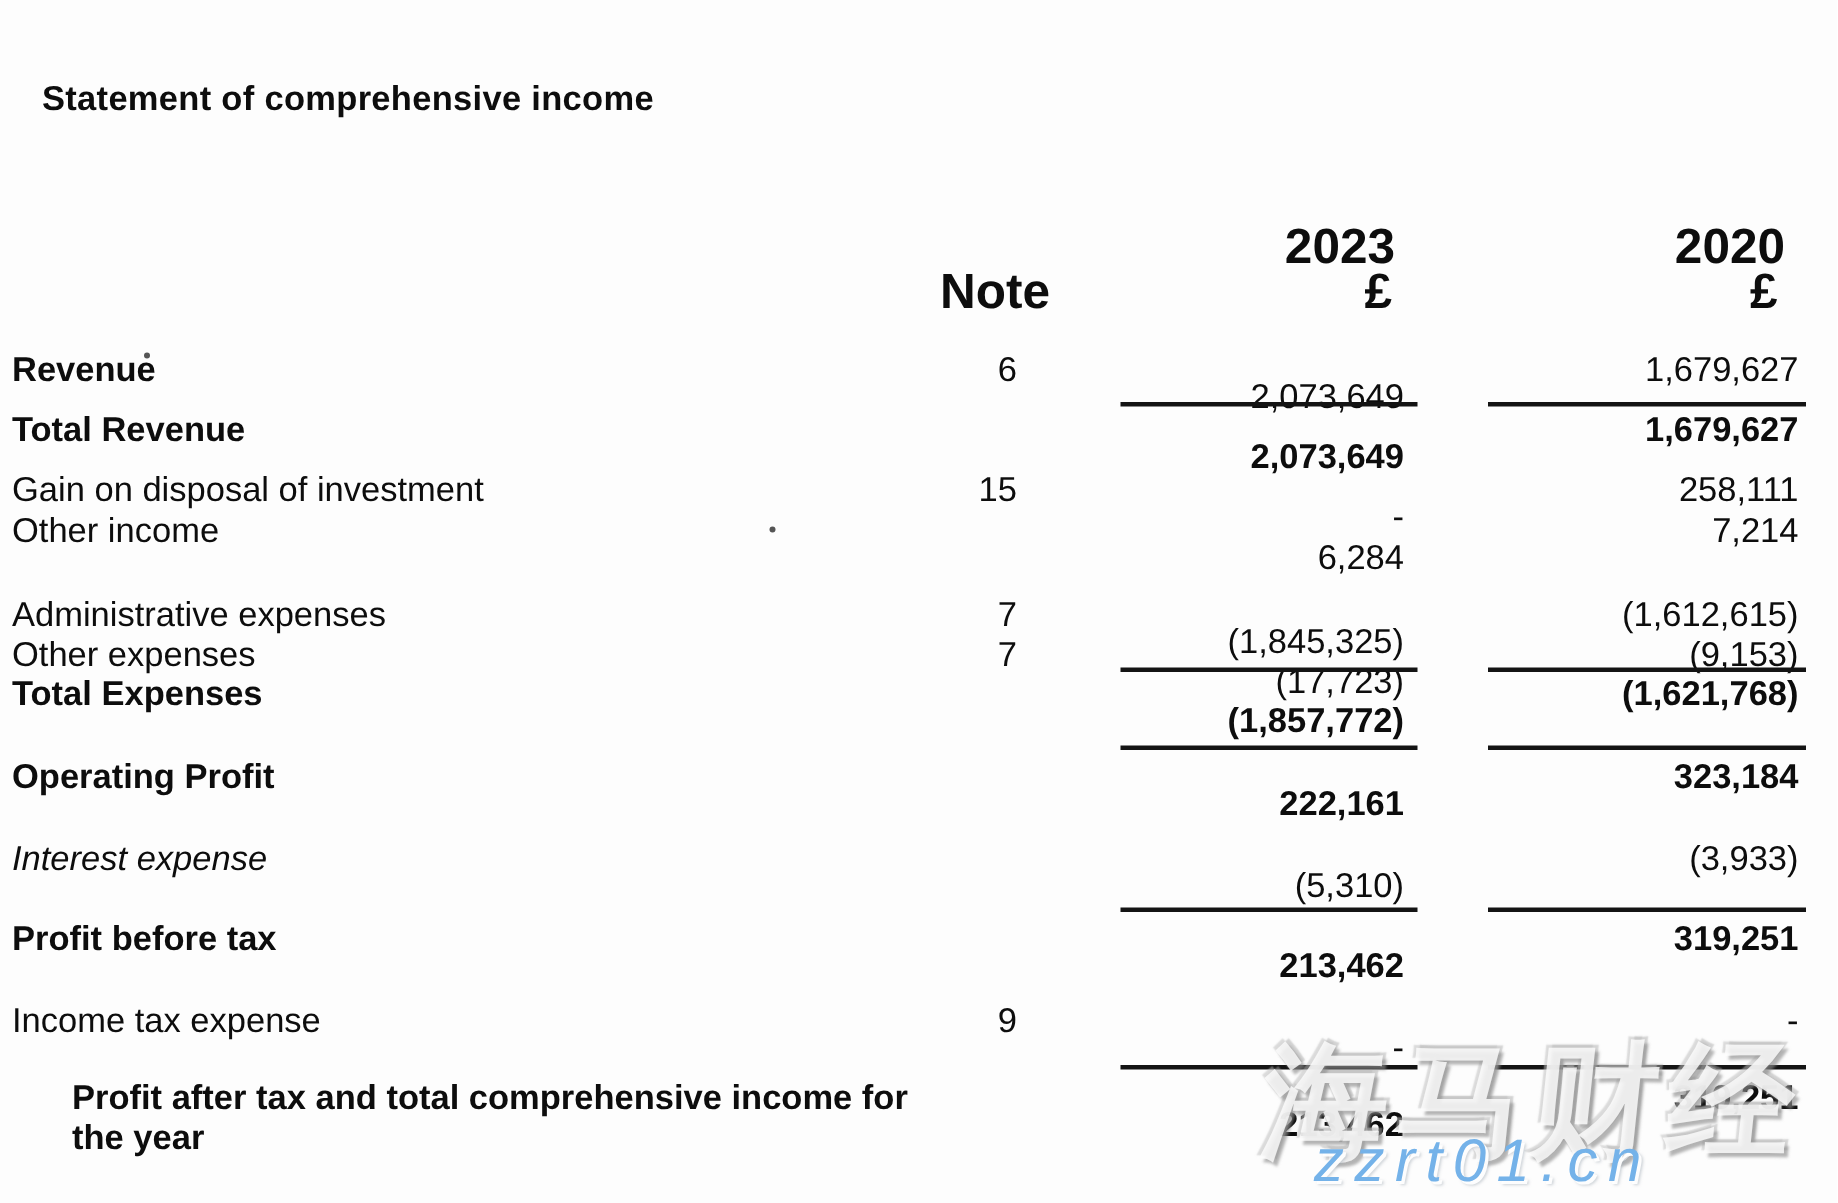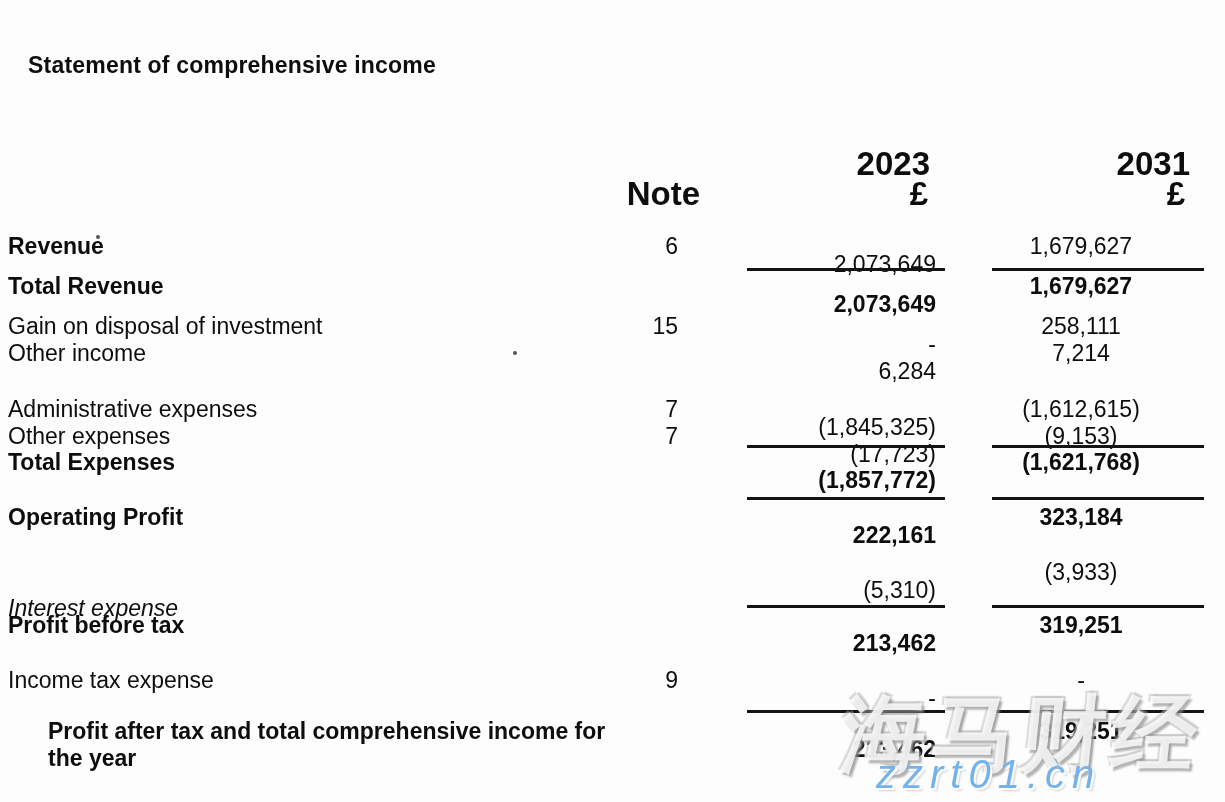--- a/index.html
+++ b/index.html
@@ -21,23 +21,23 @@
   .hdr-note{left:590px;width:110px;top:175px;}
   .hdr-y1{left:700px;width:230px;top:145px;}
   .hdr-p1{left:700px;width:228px;top:175px;}
   .hdr-y2{left:960px;width:230px;top:145px;}
   .hdr-p2{left:960px;width:225px;top:175px;}
 
   .row{position:absolute;left:0;width:1225px;font-size:23px;line-height:27px;}
   .lbl{position:absolute;left:8px;}
   .note{position:absolute;left:590px;width:88px;text-align:right;}
   .ca{position:absolute;left:700px;width:236px;text-align:right;margin-top:18px;}
-  .cb{position:absolute;left:963px;width:236px;text-align:center;}
+  .cb{position:absolute;left:963px;width:236px;text-align:right;}
   .b{font-weight:bold;}
-  .i{font-style:italic;margin-top:36px;}
+  .i{font-style:italic;}
   .wrap-lbl{width:575px;margin-left:40px;}
 
   .rule{position:absolute;height:3px;background:#141414;}
   .rule-a{left:747px;width:198px;}
   .rule-b{left:992px;width:212px;}
 
   .wm-brand{
     position:absolute;left:842px;top:678px;
     font-size:84px;font-weight:bold;letter-spacing:6px;
     color:rgba(252,252,252,0.82);
@@ -61,21 +61,21 @@
 </head>
 <body>
 
 <div class="page">
 
   <div class="title">
     <div>Statement of comprehensive income</div>
   </div>
 
   <div class="hdr hdr-y1">2023</div>
-  <div class="hdr hdr-y2">2031</div>
+  <div class="hdr hdr-y2">2020</div>
   <div class="hdr hdr-note">Note</div>
   <div class="hdr hdr-p1">£</div>
   <div class="hdr hdr-p2">£</div>
 
   <div class="row" style="top:233px">
     <span class="lbl b">Revenue</span>
     <span class="note">6</span>
     <span class="ca">2,073,649</span>
     <span class="cb">1,679,627</span>
   </div>

